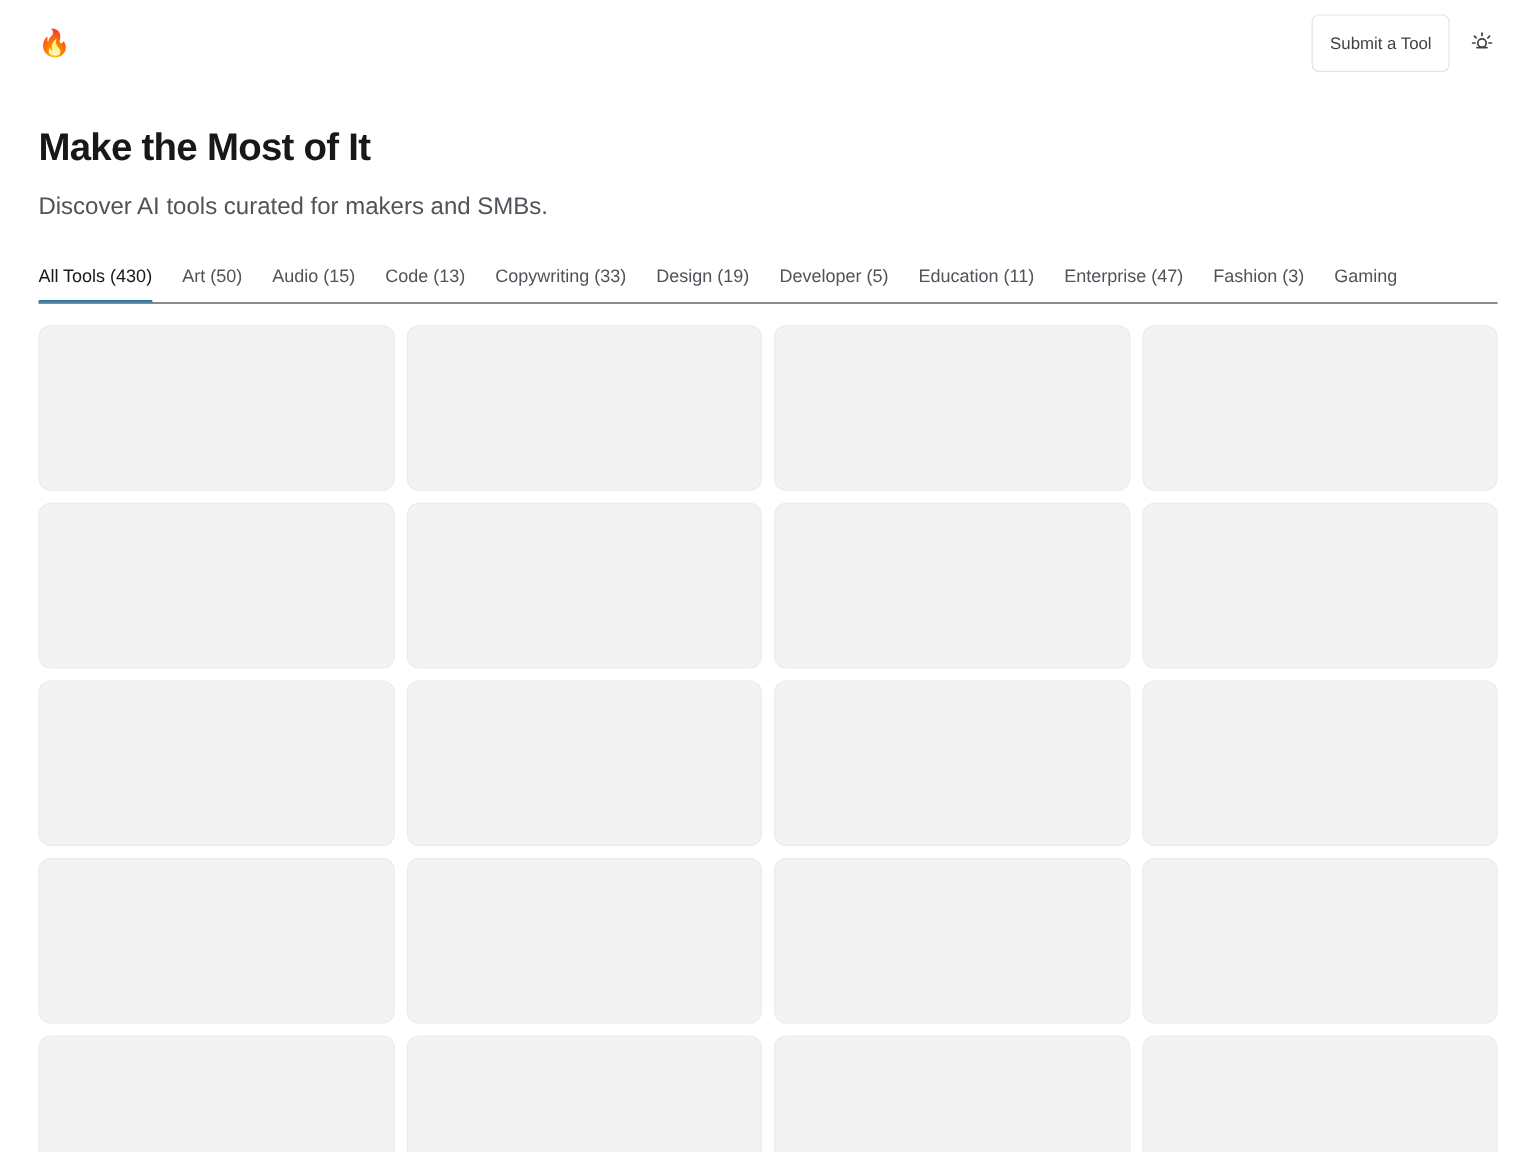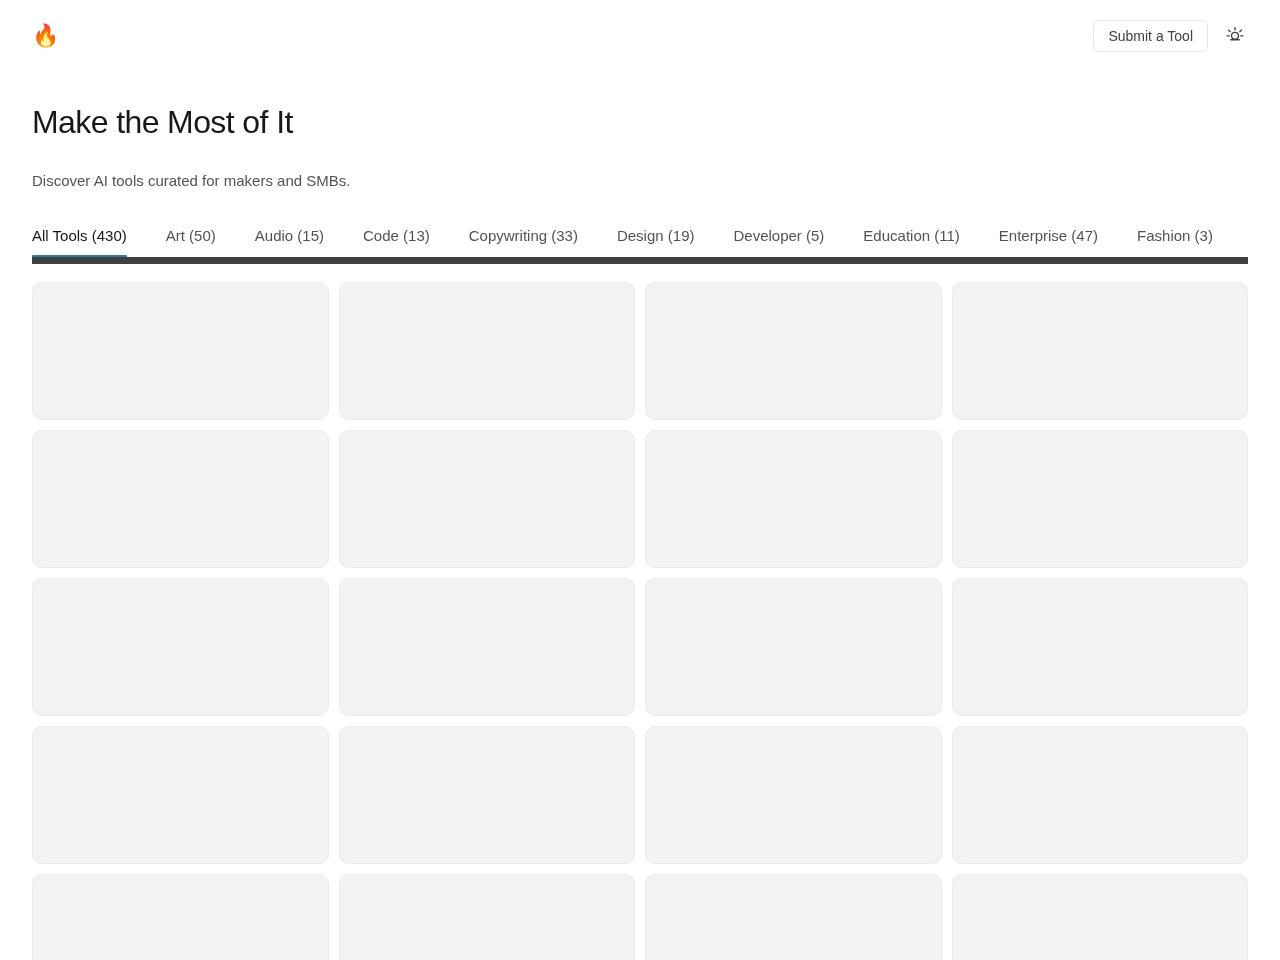--- a/index.html
+++ b/index.html
@@ -40,21 +40,21 @@
     display: block;
   }
 
   .header-actions {
     display: flex;
     align-items: center;
     gap: 14px;
   }
 
   .submit-tool-btn {
-    height: 32px;
+    height: 48px;
     padding: 0 14px;
     border: 1px solid #e4e4e7;
     border-radius: 6px;
     background: #ffffff;
     color: #3f3f46;
     font-family: "Liberation Sans", sans-serif;
     font-size: 14px;
     line-height: 30px;
     white-space: nowrap;
     cursor: pointer;
@@ -73,44 +73,44 @@
     color: #3f3f46;
   }
 
   
   .page-intro {
     padding: 32px 32px 0 32px;
   }
 
   .page-title {
     font-size: 32px;
-    font-weight: 400;
+    font-weight: 700;
     letter-spacing: -0.6px;
     color: #18181b;
     line-height: 1.18;
   }
 
   .page-subtitle {
-    margin-top: 28px;
-    font-size: 15px;
+    margin-top: 16px;
+    font-size: 20px;
     color: #52525b;
     line-height: 1.4;
   }
 
   
   .tabs-wrap {
     margin-top: 35px;
     padding: 0 32px;
   }
 
   .tabs {
     display: flex;
     align-items: center;
-    gap: 39px;
-    border-bottom: 7px solid #404040;
+    gap: 25px;
+    border-bottom: 1px solid #404040;
     overflow: hidden;
     white-space: nowrap;
   }
 
   .tab {
     position: relative;
     padding: 0 0 12px 0;
     font-size: 15px;
     color: #52525b;
     background: none;

